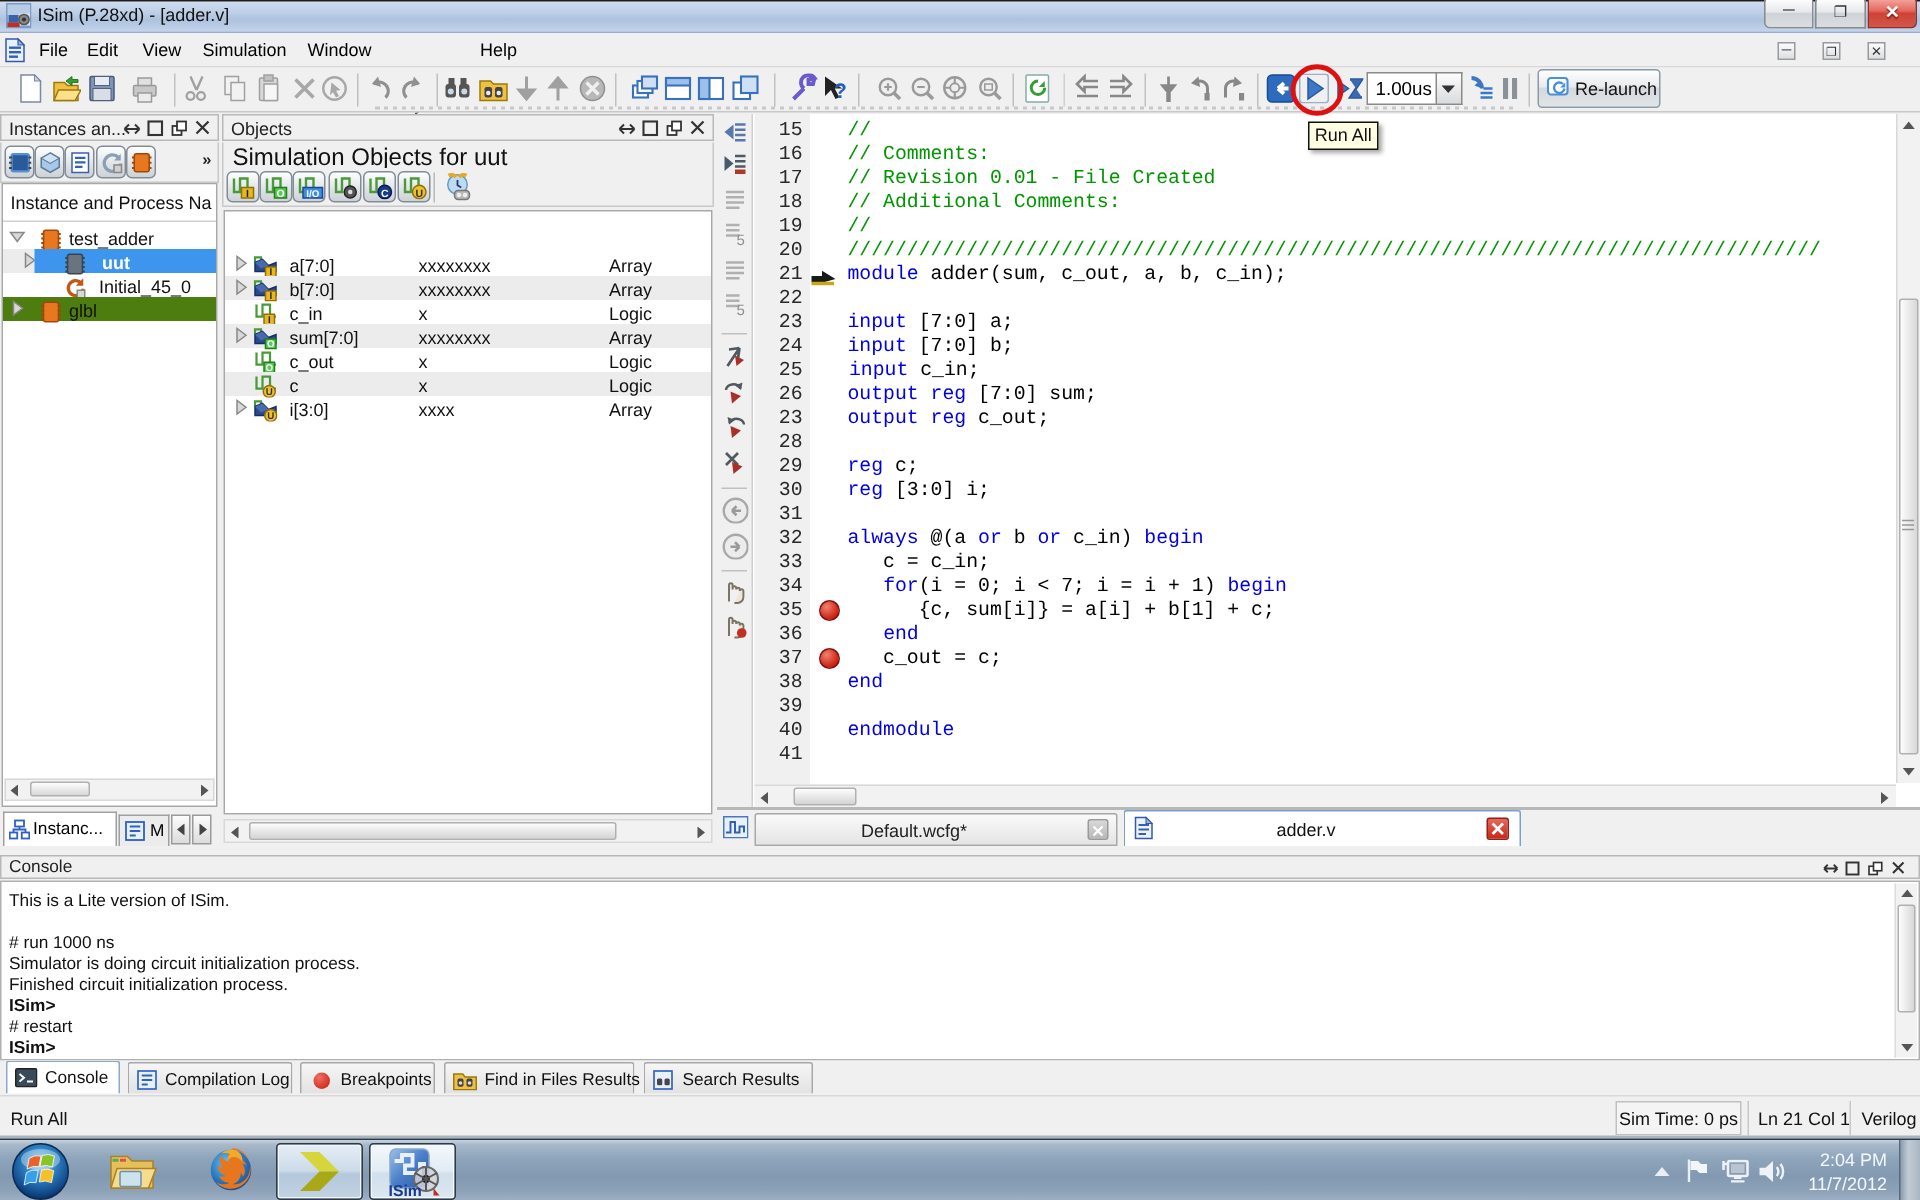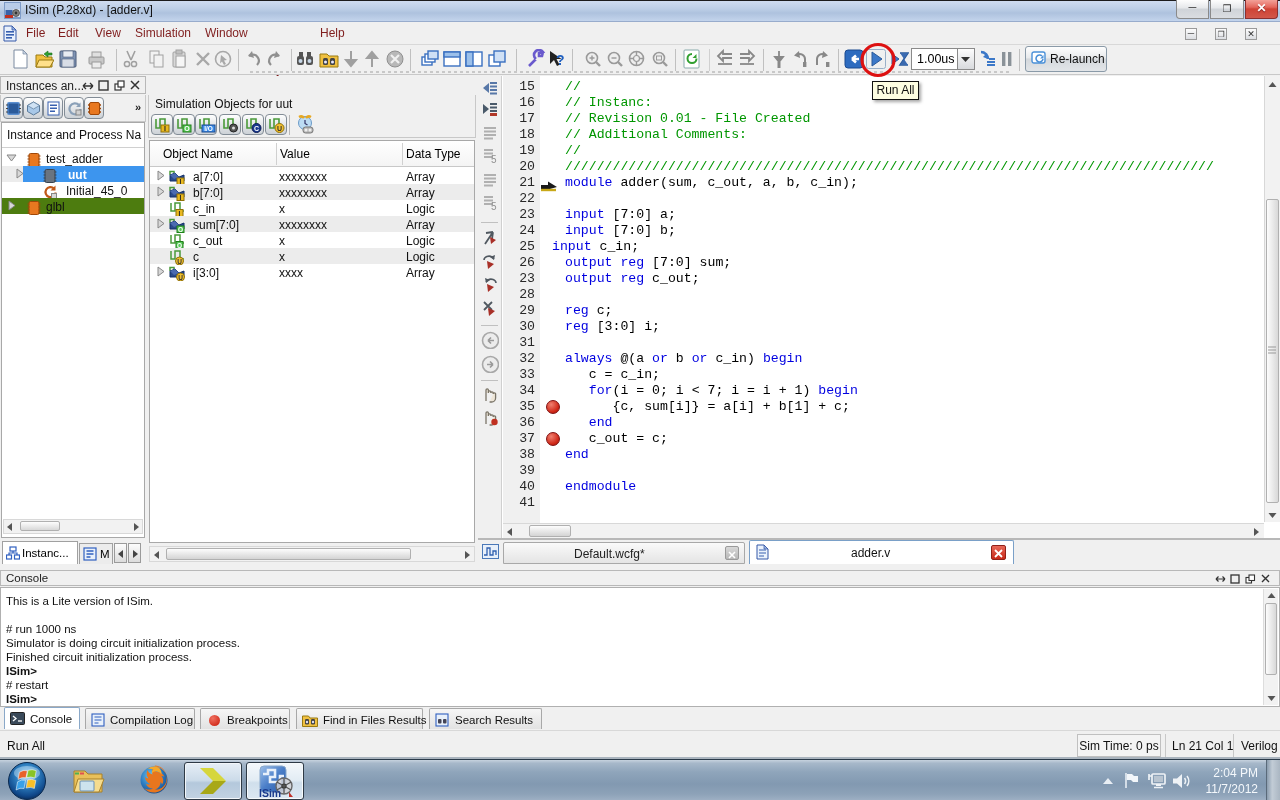--- a/index.html
+++ b/index.html
@@ -6,21 +6,21 @@
 html,body { width:1280px; height:800px; overflow:hidden; font-family:"Liberation Sans",sans-serif; }
 body { position:relative; background:#f0f0f0; }
 .abs { position:absolute; }
 
 #titlebar { left:0; top:0; width:1280px; height:22px;
   background:linear-gradient(180deg,#cfdcf0 0%,#bccee6 40%,#aec2de 60%,#c3d4ec 100%);
   border-top:1px solid #1c1c1c; border-bottom:1px solid #98accc; }
 #titletext { left:25px; top:3px; font-size:12px; color:#111; }
 
 #menubar { left:0; top:22px; width:1280px; height:23px; background:#f0f0f0; border-bottom:1px solid #d8d8d8; }
-.menuitem { position:absolute; top:26px; font-size:12px; color:#7f1d1d; }
+.menuitem { position:absolute; top:26px; font-size:12px; color:#000000; }
 
 #toolbar { left:0; top:45px; width:1280px; height:30px; background:#f0f0f0; border-bottom:1px solid #c8c8c8; }
 .tbi { position:absolute; top:4px; width:20px; height:20px; }
 .tsep { position:absolute; top:4px; width:1px; height:22px; background:#c0c0c0; }
 
 .ptitle { background:#f0f0f0; border:1px solid #b8b8b8; font-size:12px; color:#222; }
 
 #inst { left:0; top:76px; width:146px; height:494px; background:#f0f0f0; }
 .instbtn { position:absolute; top:2px; width:20px; height:22px; border:1px solid #828c96; border-radius:4px; background:linear-gradient(#fefefe,#dfe2e5 60%,#cdd2d7); padding:3px 0 0 2px; }
 .objbtn { position:absolute; top:2px; width:22px; height:21px; border:1px solid #828c96; border-radius:4px; background:linear-gradient(#fefefe,#dfe2e5 60%,#cdd2d7); padding:2px 0 0 2px; }
@@ -398,21 +398,30 @@
     <div class="abs" style="left:114px;top:3px;width:13px;height:20px;background:linear-gradient(#fcfcfc,#dcdcdc);border:1px solid #9a9a9a;"><svg width="7" height="8" style="margin:5px 0 0 2px;">
           <path d="M6 0 l-5 4 5 4z" fill="#444"></path>
         </svg></div>
     <div class="abs" style="left:128px;top:3px;width:13px;height:20px;background:linear-gradient(#fcfcfc,#dcdcdc);border:1px solid #9a9a9a;"><svg width="7" height="8" style="margin:5px 0 0 3px;">
           <path d="M1 0 l5 4 -5 4z" fill="#444"></path>
         </svg></div>
   </div>
 </div>
 
 <div class="abs" id="obj">
-  <div class="abs" style="left:0;top:19px;width:328px;height:17px;background:#f0f0f0;font-size:12px;color:#111;padding:2px 0 0 6px;border-left:1px solid #c8c8c8;border-right:1px solid #c8c8c8;">Simulation Objects for uut</div>
+  <div class="abs ptitle" style="left:0;top:0;width:328px;height:18px;padding:2px 0 0 5px;">Objects
+    <svg width="60" height="12" style="position:absolute;right:3px;top:3px;">
+        <path d="M1 6 h10 M1 6 l3 -3 M1 6 l3 3 M11 6 l-3 -3 M11 6 l-3 3" stroke="#333" stroke-width="1.3" fill="none"></path>
+        <rect x="17" y="1" width="9" height="9" fill="none" stroke="#333" stroke-width="1.4"></rect>
+        <rect x="33" y="4" width="6" height="6" fill="#fff" stroke="#333" stroke-width="1.2"></rect>
+        <rect x="36" y="1" width="6" height="6" fill="#fff" stroke="#333" stroke-width="1.2"></rect>
+        <path d="M49 1 l8 8 M57 1 l-8 8" stroke="#333" stroke-width="1.5"></path>
+      </svg>
+  </div>
+  <div class="abs" style="left:0;top:19px;width:328px;height:17px;background:#f0f0f0;font-size:16px;color:#111;padding:2px 0 0 6px;border-left:1px solid #c8c8c8;border-right:1px solid #c8c8c8;">Simulation Objects for uut</div>
   <div class="abs" style="left:0;top:36px;width:328px;height:26px;background:#f0f0f0;border:1px solid #c8c8c8;border-top:none;">
     <div class="objbtn" style="left:2px;"><svg width="18" height="16">
           <path d="M2 2 v9 h4 v-9 h5 v9 h4" fill="none" stroke="#4a9a3a" stroke-width="1.6"></path>
           <rect x="7" y="8" width="8" height="7" fill="#e8b820" stroke="#907008"></rect>
           <text x="11" y="14" font-size="7" text-anchor="middle" fill="#222" font-weight="bold">I</text>
         </svg></div>
     <div class="objbtn" style="left:24px;"><svg width="18" height="16">
           <path d="M2 2 v9 h4 v-9 h5 v9 h4" fill="none" stroke="#4a9a3a" stroke-width="1.6"></path>
           <rect x="7" y="8" width="8" height="7" fill="#58c858" stroke="#20801a"></rect>
           <text x="11" y="14" font-size="7" text-anchor="middle" fill="#fff" font-weight="bold">O</text>
@@ -442,27 +451,20 @@
           <circle cx="10" cy="9" r="6.5" fill="#bcdcf4" stroke="#6a9ac8"></circle>
           <path d="M4 3 a4 4 0 0 1 5 1 M16 3 a4 4 0 0 0 -5 1" stroke="#e8a820" stroke-width="2.5" fill="none"></path>
           <path d="M10 6 v3.5 l2.5 1.5" stroke="#336" stroke-width="1.2" fill="none"></path>
           <rect x="8" y="13" width="10" height="6" rx="2.5" fill="#b8b8b8" stroke="#777"></rect>
           <circle cx="11" cy="16" r="1.5" fill="#eee"></circle>
           <circle cx="15" cy="16" r="1.5" fill="#eee"></circle>
         </svg></div>
   </div>
 
   <div class="abs" style="left:1px;top:64px;width:326px;height:403px;background:#fff;border:1px solid #a8a8a8;">
-    <div class="abs" style="left:0;top:0;width:324px;height:26px;background:linear-gradient(#ffffff,#f4f4f4);border-bottom:1px solid #c8c8c8;">
-      <span style="position:absolute;left:13px;top:6px;font-size:12px;">Object Name</span>
-      <span style="position:absolute;left:130px;top:6px;font-size:12px;">Value</span>
-      <span style="position:absolute;left:256px;top:6px;font-size:12px;">Data Type</span>
-      <div class="abs" style="left:126px;top:2px;width:1px;height:22px;background:#d0d0d0;"></div>
-      <div class="abs" style="left:252px;top:2px;width:1px;height:22px;background:#d0d0d0;"></div>
-    </div>
     <div class="abs orow" style="top:27px;">
         <svg class="ti" style="left:5px" width="12" height="12">
           <path d="M3 1 v9 l6 -4.5z" fill="#d8d8d8" stroke="#888"></path>
         </svg>
         <svg class="ti" style="left:19px" width="16" height="15">
           <path d="M1 5 v-3.5 h4 v3.5" fill="none" stroke="#4a9a3a" stroke-width="1.5"></path>
           <path d="M1 5 l5 -2 4 4 5 -2 v6 h-14z" fill="#2a4a8a" stroke="#13306a"></path>
           <path d="M1 5 l5 -2 4 4 -5 2z" fill="#4a6ab0"></path>
           <rect x="8" y="8" width="7" height="6.5" fill="#e8b820" stroke="#907008"></rect>
           <text x="11.5" y="13.5" font-size="6.5" text-anchor="middle" fill="#222" font-weight="bold">I</text>
@@ -622,38 +624,38 @@
         <circle cx="13.5" cy="14" r="3.2" fill="#c03020"></circle>
       </svg>
   </div>
 
   <div class="abs" style="left:25px;top:0;width:37px;height:447px;background:#f0f0f0;"></div>
 
   <div id="code">
       <div class="lnum" style="top:3px">15</div>
 <div class="codeline" style="left:87px;top:3px"><span class="cm">//</span></div>
 <div class="lnum" style="top:19px">16</div>
-<div class="codeline" style="left:87px;top:19px"><span class="cm">// Instanc:</span></div>
+<div class="codeline" style="left:87px;top:19px"><span class="cm">// Comments:</span></div>
 <div class="lnum" style="top:35px">17</div>
 <div class="codeline" style="left:87px;top:35px"><span class="cm">// Revision 0.01 - File Created</span></div>
 <div class="lnum" style="top:51px">18</div>
 <div class="codeline" style="left:87px;top:51px"><span class="cm">// Additional Comments:</span></div>
 <div class="lnum" style="top:67px">19</div>
 <div class="codeline" style="left:87px;top:67px"><span class="cm">//</span></div>
 <div class="lnum" style="top:83px">20</div>
 <div class="codeline" style="left:87px;top:83px"><span class="cm">//////////////////////////////////////////////////////////////////////////////////</span></div>
 <div class="lnum" style="top:99px">21</div>
 <div class="codeline" style="left:87px;top:99px"><span class="kw">module</span> adder(sum, c_out, a, b, c_in);</div>
 <div class="lnum" style="top:115px">22</div>
 <div class="lnum" style="top:131px">23</div>
 <div class="codeline" style="left:87px;top:131px"><span class="kw">input</span> [7:0] a;</div>
 <div class="lnum" style="top:147px">24</div>
 <div class="codeline" style="left:87px;top:147px"><span class="kw">input</span> [7:0] b;</div>
 <div class="lnum" style="top:163px">25</div>
-<div class="codeline" style="left:74px;top:163px"><span class="kw">input</span> c_in;</div>
+<div class="codeline" style="left:88px;top:163px"><span class="kw">input</span> c_in;</div>
 <div class="lnum" style="top:179px">26</div>
 <div class="codeline" style="left:87px;top:179px"><span class="kw">output</span> <span class="kw">reg</span> [7:0] sum;</div>
 <div class="lnum" style="top:195px">23</div>
 <div class="codeline" style="left:87px;top:195px"><span class="kw">output</span> <span class="kw">reg</span> c_out;</div>
 <div class="lnum" style="top:211px">28</div>
 <div class="lnum" style="top:227px">29</div>
 <div class="codeline" style="left:87px;top:227px"><span class="kw">reg</span> c;</div>
 <div class="lnum" style="top:243px">30</div>
 <div class="codeline" style="left:87px;top:243px"><span class="kw">reg</span> [3:0] i;</div>
 <div class="lnum" style="top:259px">31</div>

